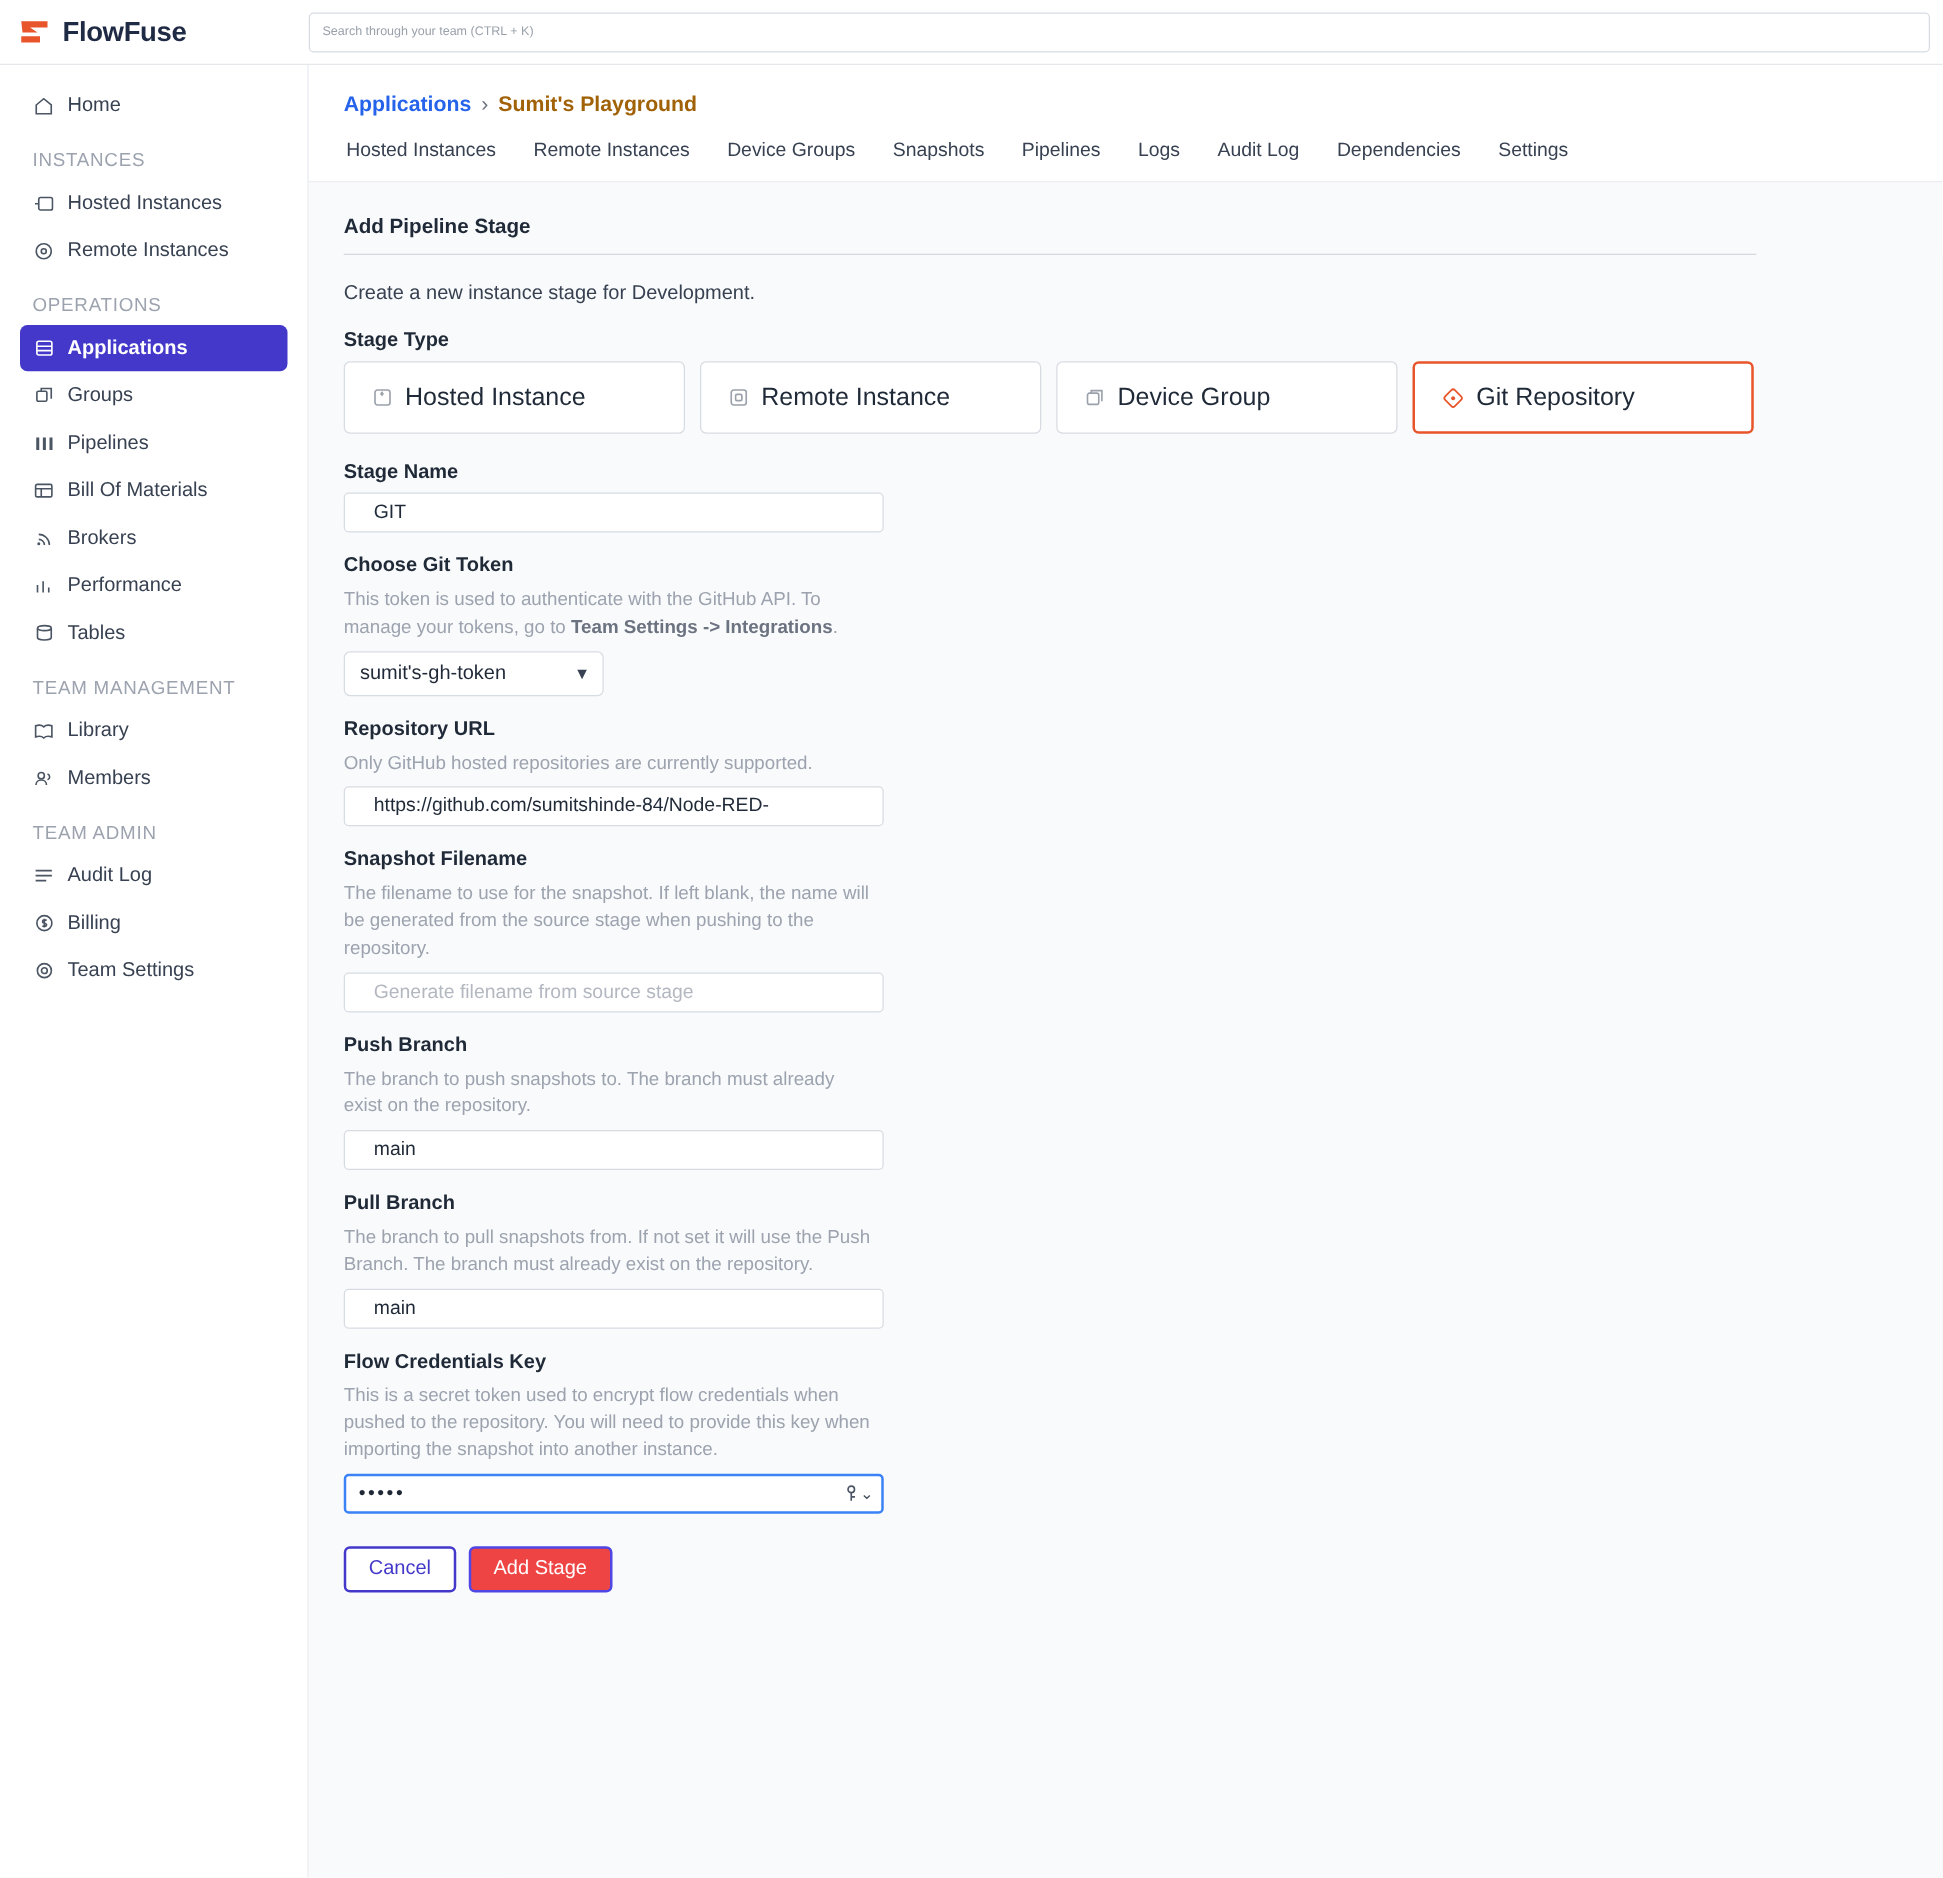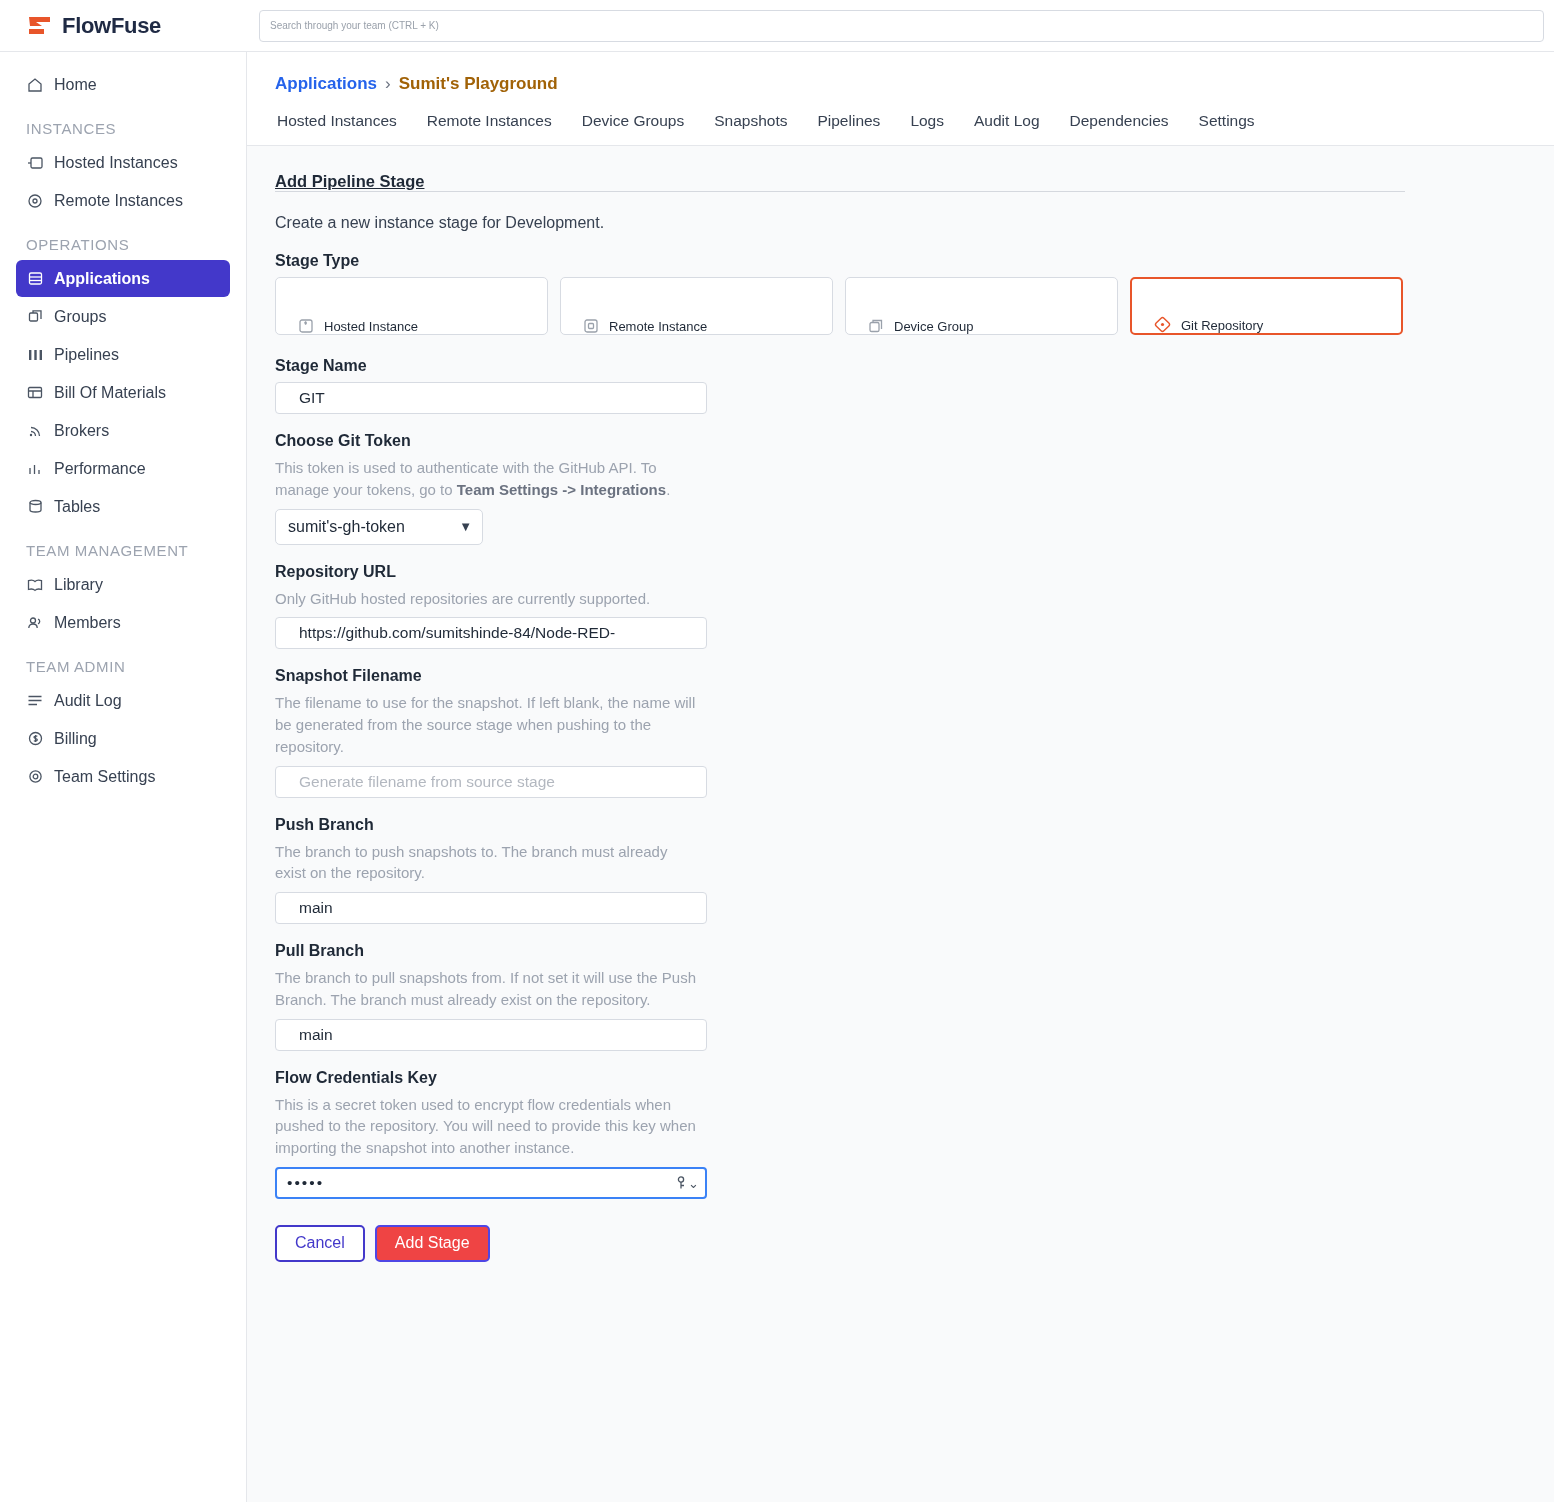--- a/index.html
+++ b/index.html
@@ -17,21 +17,20 @@
   .topbar {
     height: 52px; min-height: 52px;
     display: flex; align-items: center;
     border-bottom: 1px solid #e5e7eb;
     background: #fff;
   }
   .brand {
     width: 247px; min-width: 247px;
     display: flex; align-items: center; gap: 8px;
     padding-left: 16px;
-    margin-left: 12px;
   }
   .brand-mark { width: 26px; height: 22px; position: relative; }
   .brand-mark svg { display: block; }
   .brand-text {
     font-size: 22px; font-weight: bold; color: #1f2a44; letter-spacing: -0.3px;
   }
   .search-wrap { flex: 1; padding: 0 10px 0 0; }
   .search-input {
     width: 100%; height: 32px;
     border: 1px solid #d7dbe2; border-radius: 4px;
@@ -81,36 +80,35 @@
     padding: 0 28px; border-bottom: 1px solid #e5e7eb;
   }
   .tab {
     font-size: 15.5px; color: #374151; padding: 8px 2px 13px; cursor: pointer;
     border-bottom: 3px solid transparent; margin-bottom: -1px; white-space: nowrap;
   }
 
   .content { flex: 1; background: #f9fafb; padding: 26px 28px 0; overflow: hidden; }
   .panel-title {
     font-size: 16.5px; font-weight: bold; color: #1f2937;
-    border-bottom: 1px solid #d5d8de;
+    padding-bottom: 12px; border-bottom: 1px solid #d5d8de;
     max-width: 1130px;
-    text-decoration: underline;
   }
   .lede { font-size: 16px; color: #374151; margin: 22px 0 20px; }
 
   .field-label { font-size: 16px; font-weight: bold; color: #1f2937; margin-bottom: 7px; }
   .field-help { font-size: 15px; color: #9ca3af; line-height: 1.45; max-width: 425px; margin-bottom: 8px; }
   .field-help b { color: #6b7280; }
 
   .type-row { display: flex; gap: 12px; margin-bottom: 22px; }
   .type-card {
     width: 273px; height: 58px;
     border: 1px solid #d7dbe2; border-radius: 5px; background: #fff;
-    display: flex; align-items: flex-end; gap: 10px; padding-left: 22px;
-    font-size: 13px; color: #1f2937; cursor: pointer;
+    display: flex; align-items: center; gap: 10px; padding-left: 22px;
+    font-size: 20px; color: #1f2937; cursor: pointer;
   }
   .type-card.selected { border: 2px solid #e8552a; }
   .type-card .tico { color: #9aa1ab; display: flex; }
   .type-card.selected .tico { color: #e8552a; }
 
   .text-input {
     width: 432px; height: 32px;
     border: 1px solid #d7dbe2; border-radius: 4px;
     padding: 0 23px; font-size: 15.5px; color: #1f2937; background: #fff;
     outline: none; font-family: "Liberation Sans", sans-serif;

